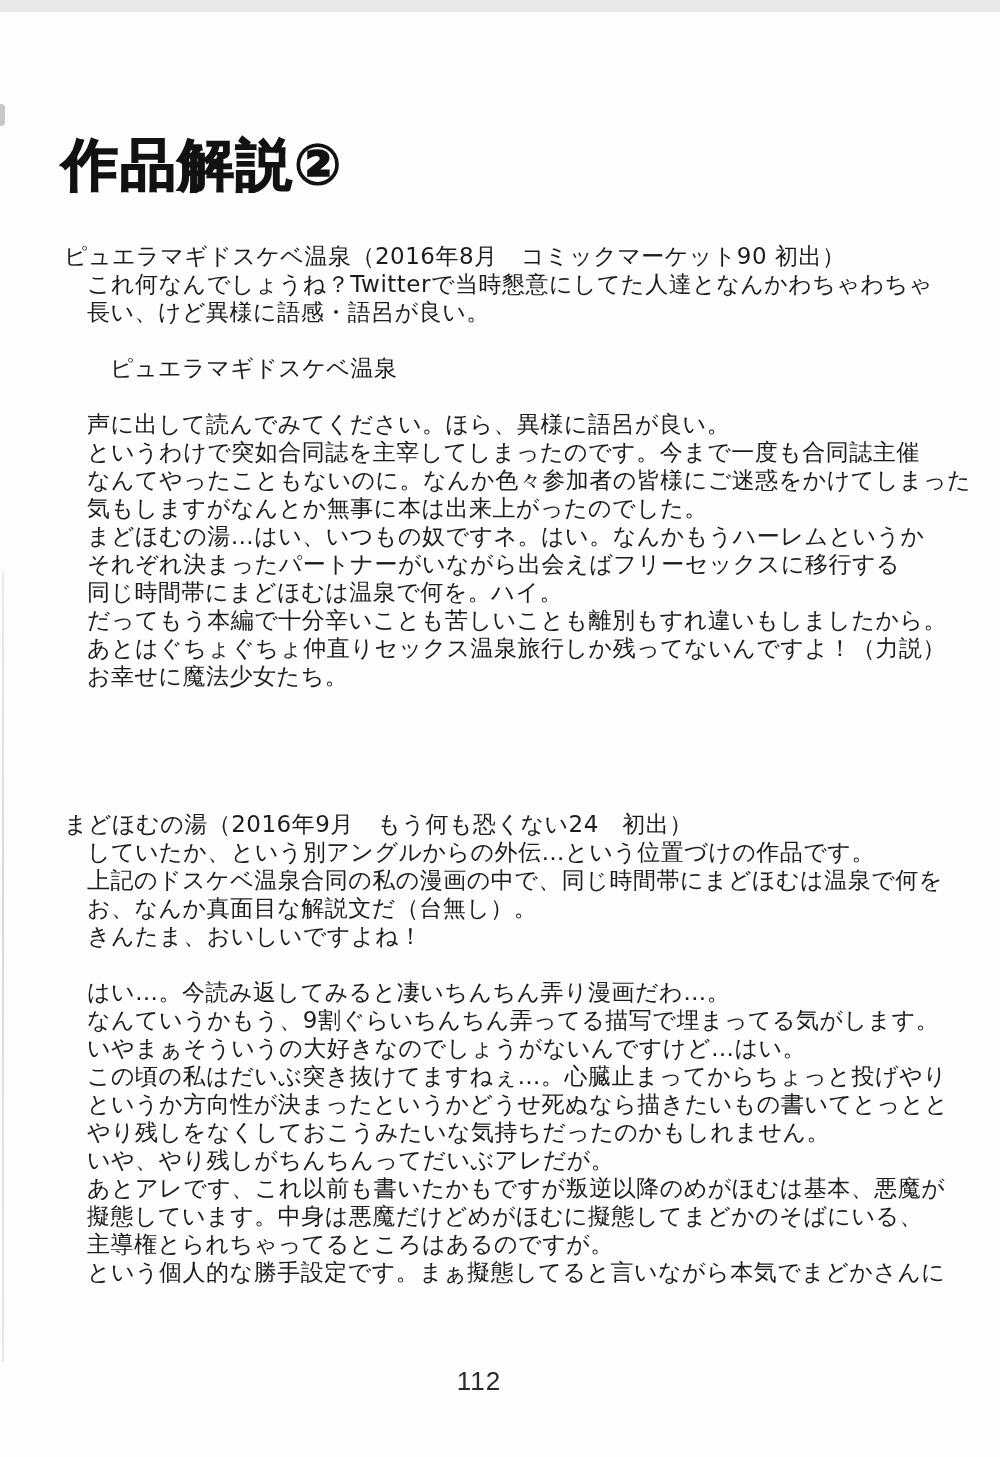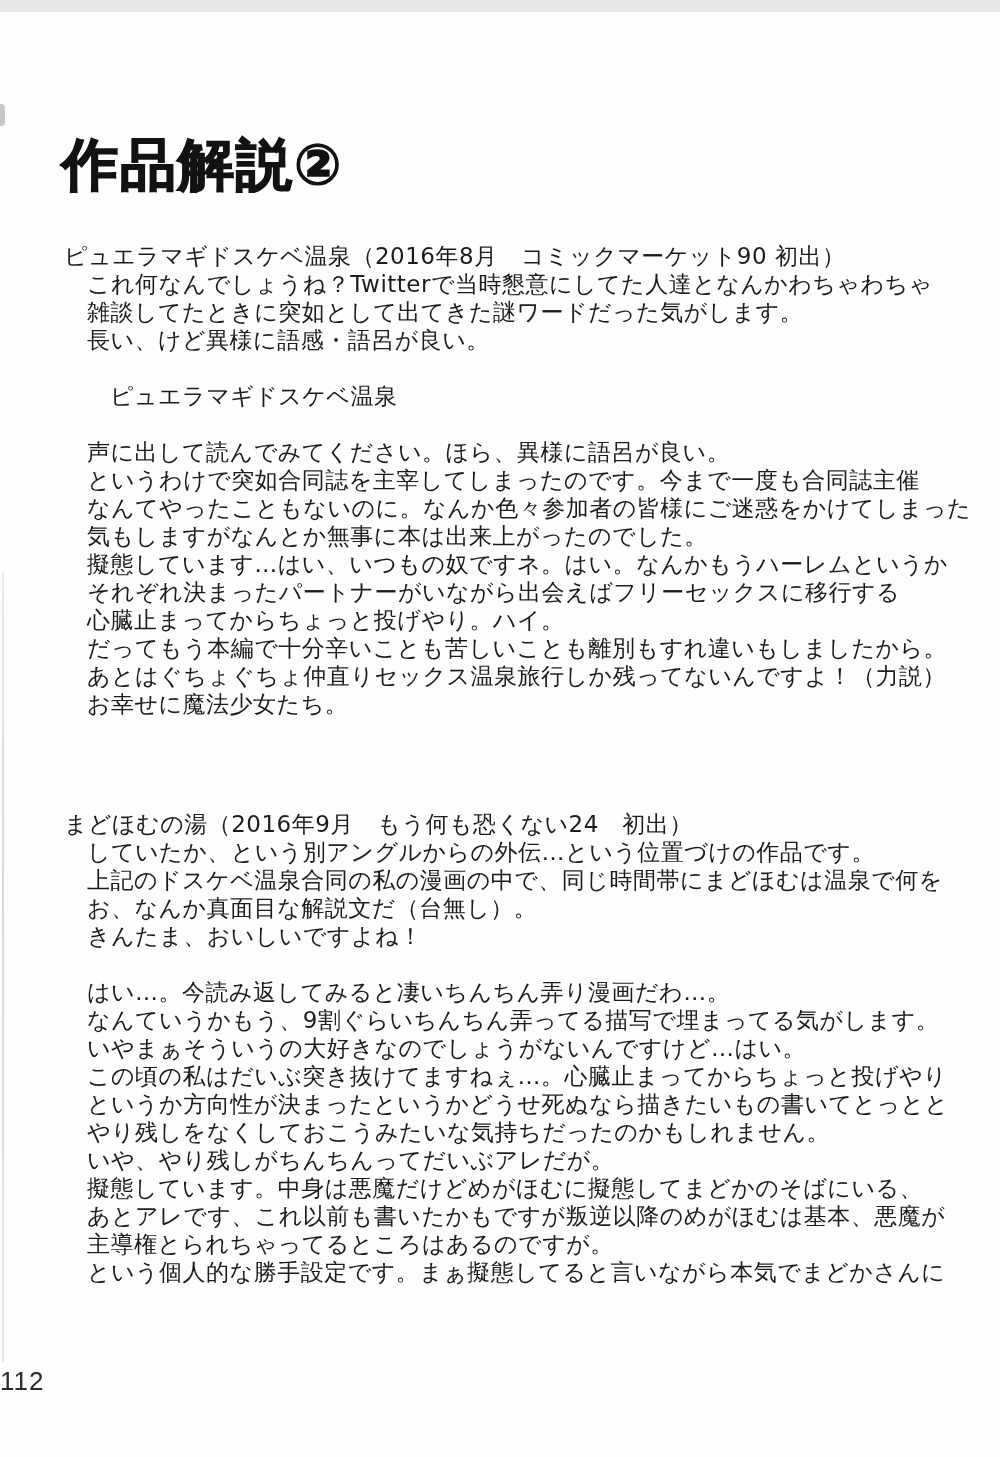--- a/index.html
+++ b/index.html
@@ -57,71 +57,71 @@
     min-height:28px;
     letter-spacing:0.5px;
   }
   .indent-0{ padding-left:0; }
   .indent-1{ padding-left:23px; }
   .indent-2{ padding-left:46px; }
   .page-number{
     position:absolute;
     left:0; right:42px;
     top:1354px;
+    text-align:center;
     font-size:26px;
     color:#2a2a2a;
     font-family:"Liberation Sans", sans-serif;
     letter-spacing:1px;
   }
 </style>
 </head>
 <body>
 
 <div class="page">
 
   <div class="edge-smudge"></div>
   <div class="edge-line"></div>
 
   <h1 class="doc-title">作品解説②</h1>
 
   <div class="section" id="section-1">
       <div class="line indent-0">ピュエラマギドスケベ温泉（2016年8月　コミックマーケット90 初出）</div>
       <div class="line indent-1">これ何なんでしょうね？Twitterで当時懇意にしてた人達となんかわちゃわちゃ</div>
-      <div class="line indent-1">雑談してたときに突如として出てきた謎ワードだった気がします。</div>
       <div class="line indent-1">長い、けど異様に語感・語呂が良い。</div>
       <div class="line indent-1">&nbsp;</div>
       <div class="line indent-2">ピュエラマギドスケベ温泉</div>
       <div class="line indent-1">&nbsp;</div>
       <div class="line indent-1">声に出して読んでみてください。ほら、異様に語呂が良い。</div>
       <div class="line indent-1">というわけで突如合同誌を主宰してしまったのです。今まで一度も合同誌主催</div>
       <div class="line indent-1">なんてやったこともないのに。なんか色々参加者の皆様にご迷惑をかけてしまった</div>
       <div class="line indent-1">気もしますがなんとか無事に本は出来上がったのでした。</div>
-      <div class="line indent-1">擬態しています…はい、いつもの奴ですネ。はい。なんかもうハーレムというか</div>
+      <div class="line indent-1">まどほむの湯…はい、いつもの奴ですネ。はい。なんかもうハーレムというか</div>
       <div class="line indent-1">それぞれ決まったパートナーがいながら出会えばフリーセックスに移行する</div>
-      <div class="line indent-1">心臓止まってからちょっと投げやり。ハイ。</div>
+      <div class="line indent-1">同じ時間帯にまどほむは温泉で何を。ハイ。</div>
       <div class="line indent-1">だってもう本編で十分辛いことも苦しいことも離別もすれ違いもしましたから。</div>
       <div class="line indent-1">あとはぐちょぐちょ仲直りセックス温泉旅行しか残ってないんですよ！（力説）</div>
       <div class="line indent-1">お幸せに魔法少女たち。</div>
     </div>
 
   <div class="section" id="section-2">
       <div class="line indent-0">まどほむの湯（2016年9月　もう何も恐くない24　初出）</div>
       <div class="line indent-1">していたか、という別アングルからの外伝…という位置づけの作品です。</div>
       <div class="line indent-1">上記のドスケベ温泉合同の私の漫画の中で、同じ時間帯にまどほむは温泉で何を</div>
       <div class="line indent-1">お、なんか真面目な解説文だ（台無し）。</div>
       <div class="line indent-1">きんたま、おいしいですよね！</div>
       <div class="line indent-1">&nbsp;</div>
       <div class="line indent-1">はい…。今読み返してみると凄いちんちん弄り漫画だわ…。</div>
       <div class="line indent-1">なんていうかもう、9割ぐらいちんちん弄ってる描写で埋まってる気がします。</div>
       <div class="line indent-1">いやまぁそういうの大好きなのでしょうがないんですけど…はい。</div>
       <div class="line indent-1">この頃の私はだいぶ突き抜けてますねぇ…。心臓止まってからちょっと投げやり</div>
       <div class="line indent-1">というか方向性が決まったというかどうせ死ぬなら描きたいもの書いてとっとと</div>
       <div class="line indent-1">やり残しをなくしておこうみたいな気持ちだったのかもしれません。</div>
       <div class="line indent-1">いや、やり残しがちんちんってだいぶアレだが。</div>
+      <div class="line indent-1">あとアレです、これ以前も書いたかもですが叛逆以降のめがほむは基本、悪魔が</div>
       <div class="line indent-1">擬態しています。中身は悪魔だけどめがほむに擬態してまどかのそばにいる、</div>
-      <div class="line indent-1">あとアレです、これ以前も書いたかもですが叛逆以降のめがほむは基本、悪魔が</div>
       <div class="line indent-1">主導権とられちゃってるところはあるのですが。</div>
       <div class="line indent-1">という個人的な勝手設定です。まぁ擬態してると言いながら本気でまどかさんに</div>
     </div>
 
   <div class="page-number">112</div>
 
 </div>
 
 </body></html>

